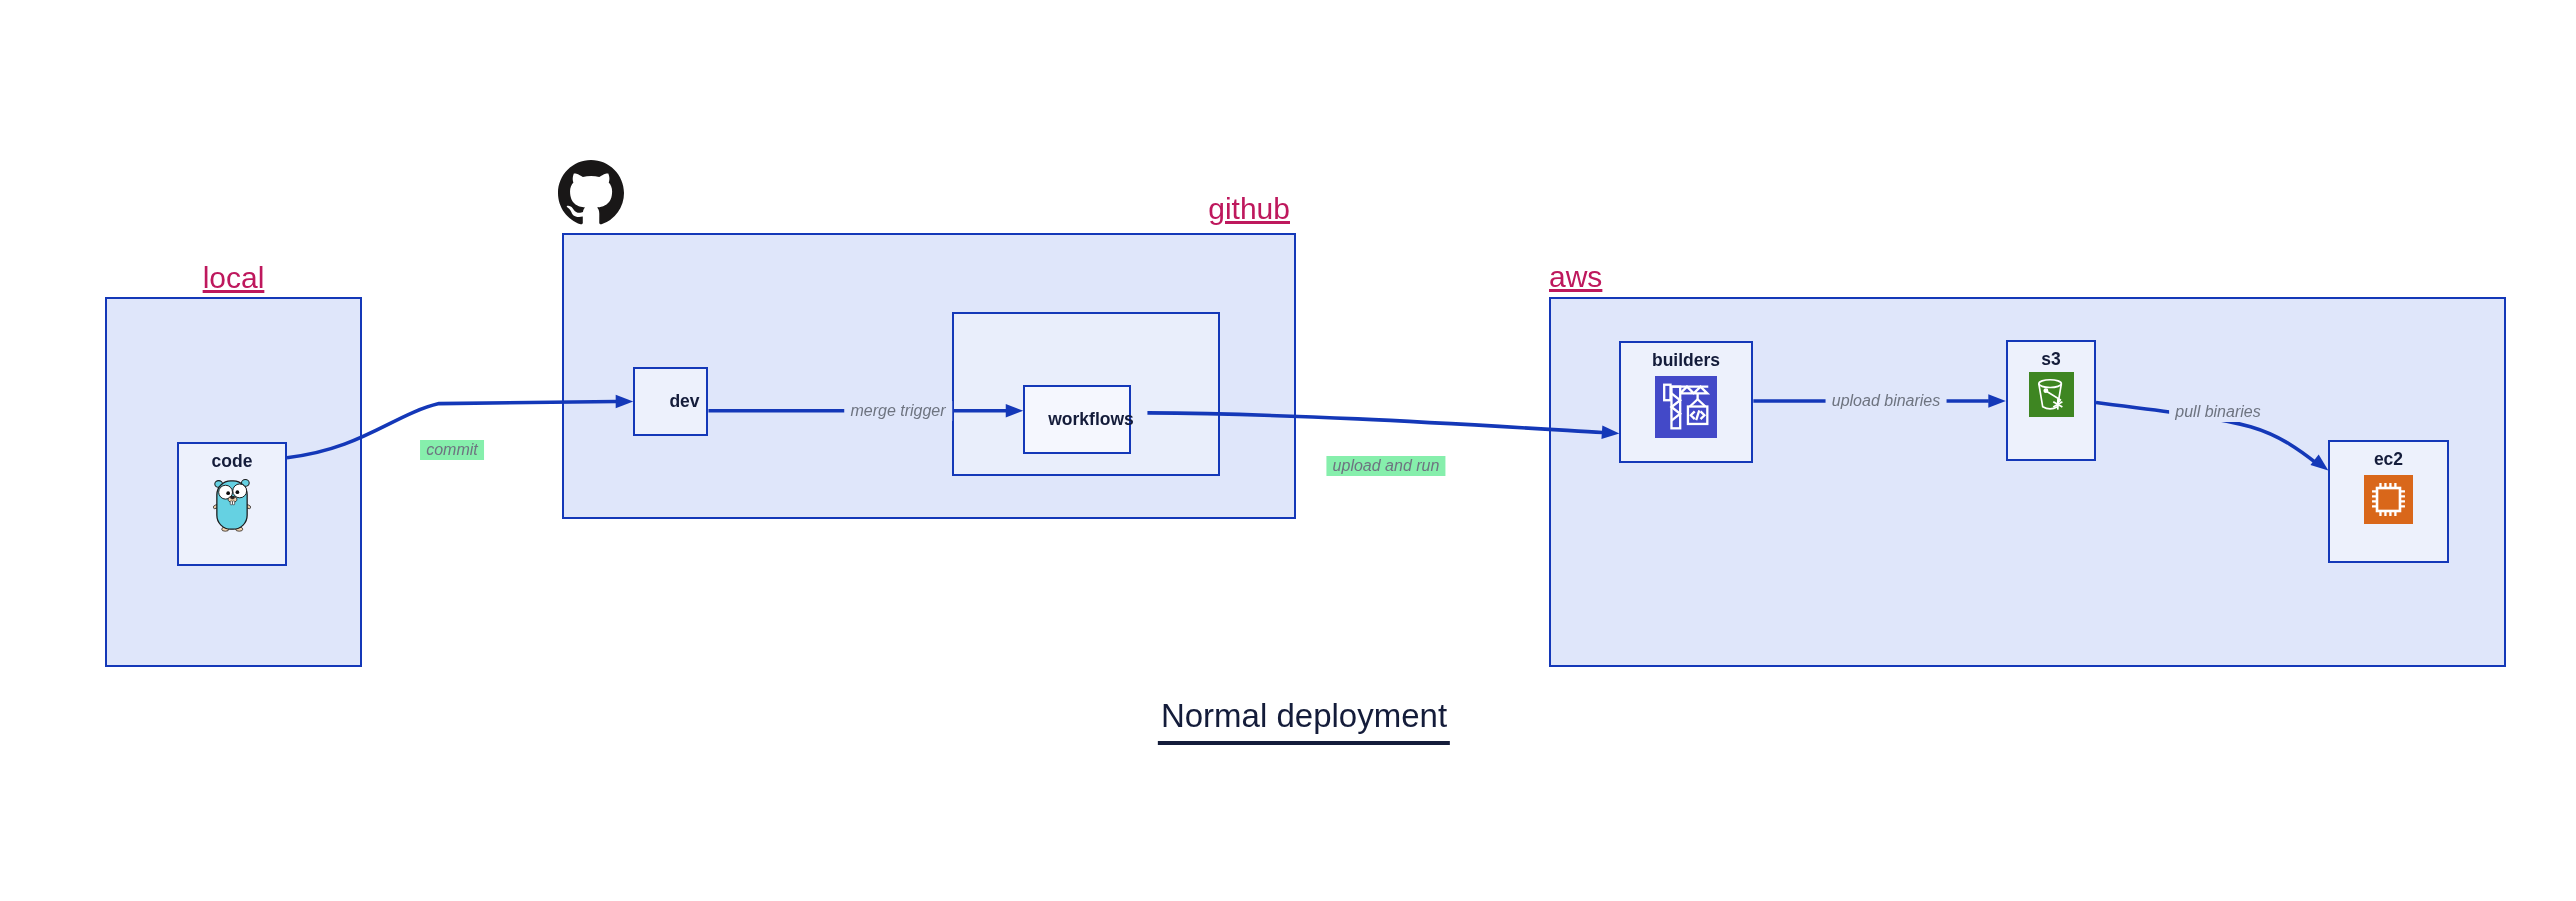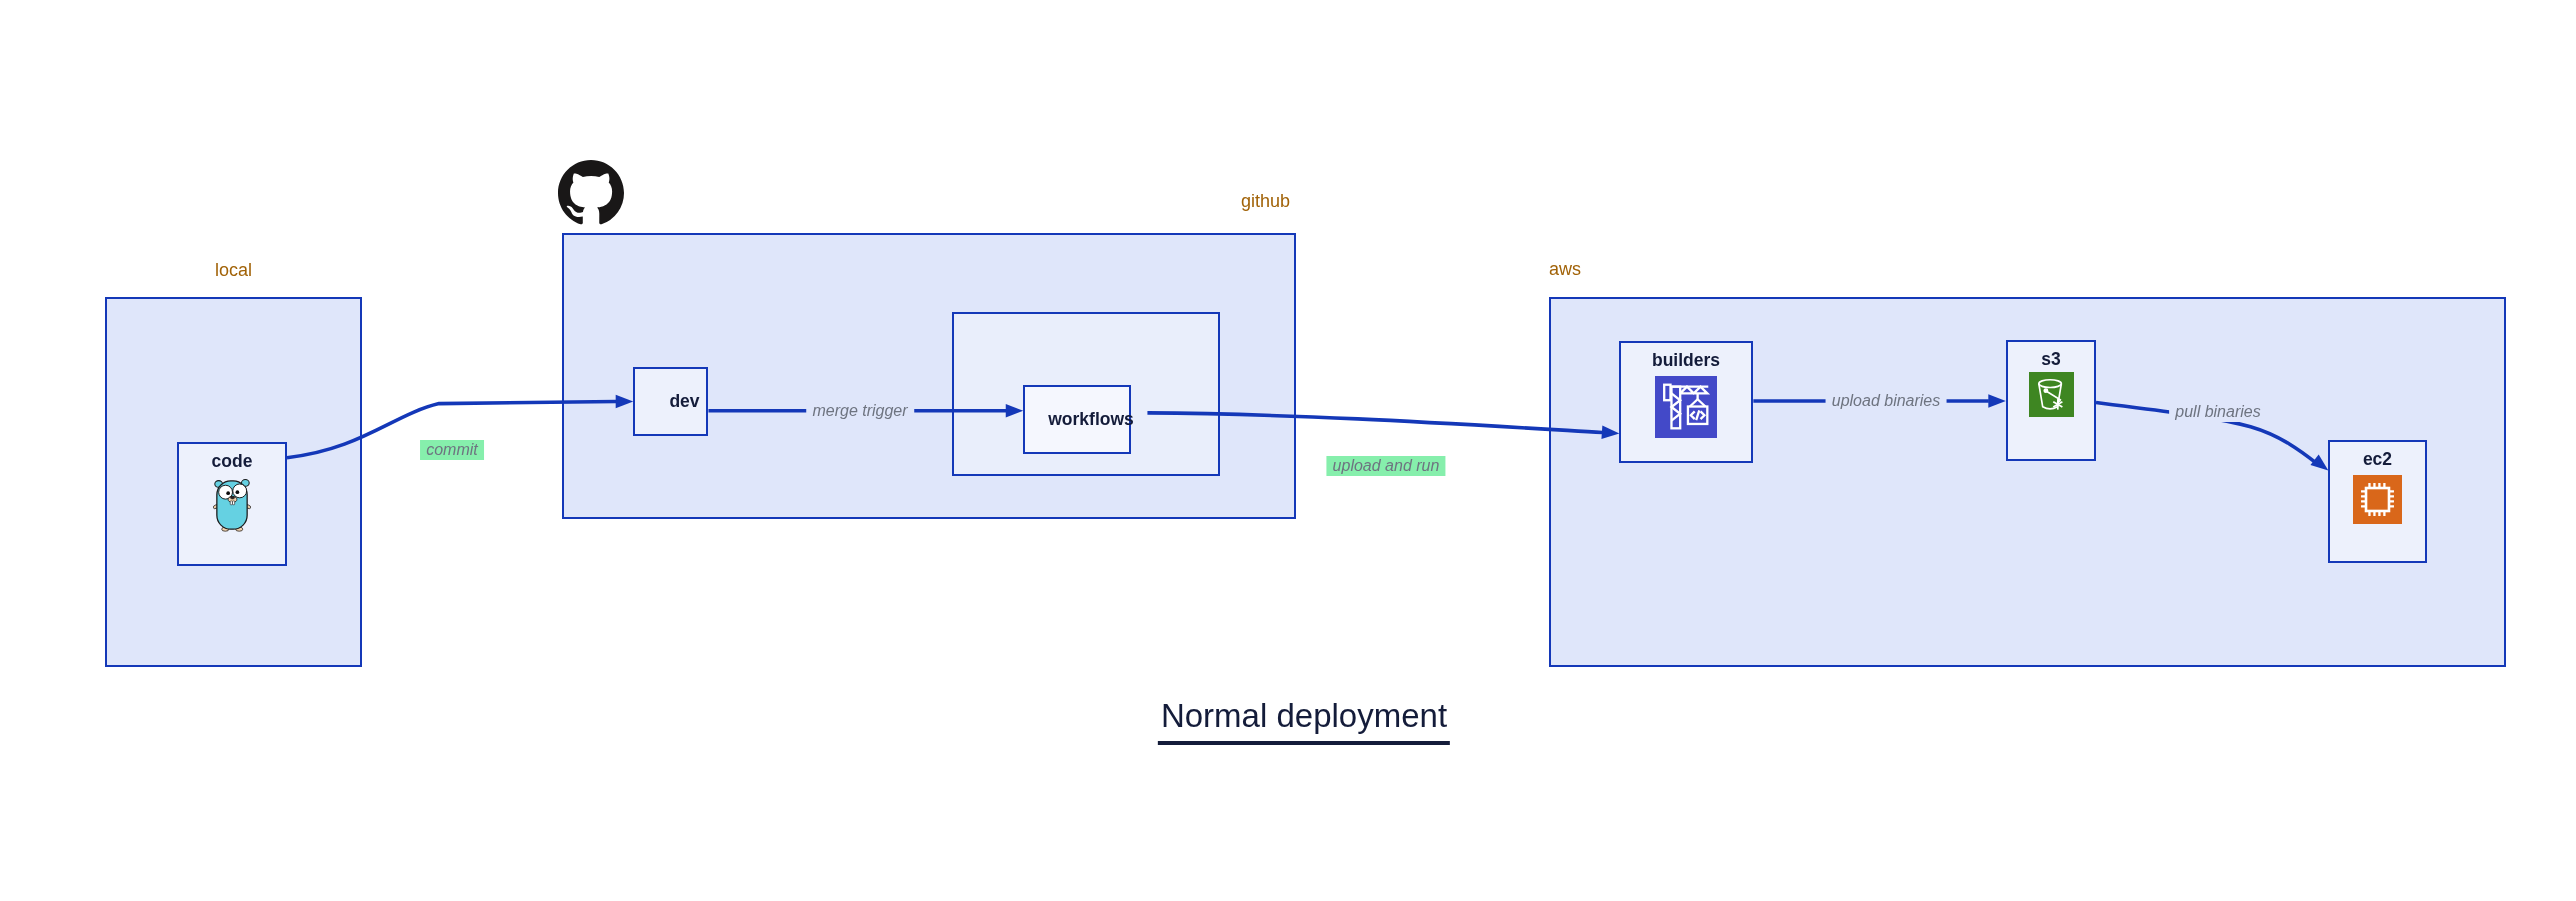--- a/index.html
+++ b/index.html
@@ -4,21 +4,21 @@
 <style>
   html,body{margin:0;padding:0;background:#ffffff;}
   .canvas{position:relative;width:2604px;height:902px;background:#ffffff;
           font-family:"Liberation Sans", sans-serif;overflow:hidden;}
   .box{position:absolute;box-sizing:border-box;border:2.6px solid #1438b8;}
   .box-outer{background:#dfe6fa;}
   .box-master{background:#e9eefb;}
   .box-node{background:#edf1fc;display:flex;flex-direction:column;align-items:center;}
   .box-node.centered{justify-content:center;padding-left:28px;}
   .box-workflows{background:#f5f7fe;}
-  .grp-label{position:absolute;font-size:18px;font-weight:500;color:#a16207;line-height:1.1;}
+  .grp-label{position:absolute;font-size:30px;font-weight:500;color:#be185d;line-height:1.1;text-decoration:underline;}
   .node-label{font-size:17.5px;font-weight:700;color:#141c3a;line-height:1.2;}
   .pad-top{padding-top:7.2px;}
   .icon-wrap{margin-top:5.2px;}
   .edge-label{position:absolute;transform:translate(-50%,-50%);font-style:italic;
               font-size:16px;color:#6e7480;padding:1px 6.2px;white-space:nowrap;z-index:5;}
   .bg-white{background:#86efac;margin-top:48px;}
   .bg-group{background:#dfe6fa;}
   .edges-svg{position:absolute;left:0;top:0;z-index:2;pointer-events:none;}
   .title{position:absolute;left:1304px;top:697px;transform:translateX(-50%);
          font-size:33px;font-weight:500;color:#141c3a;
@@ -57,21 +57,21 @@
     <g fill="#1438b8">
       <polygon points="0,0 -34,-13 -34,13" transform="translate(1229,779)"></polygon>
       <polygon points="0,0 -34,-13 -34,13" transform="translate(1986,797)"></polygon>
       <polygon points="0,0 -34,-13 -34,13" transform="translate(3143,841) rotate(4)"></polygon>
       <polygon points="0,0 -34,-13 -34,13" transform="translate(3893,778)"></polygon>
       <polygon points="0,0 -34,-13 -34,13" transform="translate(4519,913) rotate(38)"></polygon>
     </g>
   </svg>
 
   <div class="edge-label bg-white" style="left:452px;top:402px;">commit</div>
-  <div class="edge-label bg-group" style="left:860px;top:411px;text-align:center;">merge trigger</div>
+  <div class="edge-label bg-group" style="left:898px;top:411px;text-align:center;">merge trigger</div>
   <div class="edge-label bg-white" style="left:1386px;top:418px;">upload and run</div>
   <div class="edge-label bg-group" style="left:1886px;top:401px;">upload binaries</div>
   <div class="edge-label bg-group" style="left:2218px;top:412px;">pull binaries</div>
 
   <div class="box box-node pad-top" style="left:177px;top:442px;width:110px;height:124px;z-index:3;">
     <div class="node-label">code</div>
     <div class="icon-wrap">
       <svg width="38" height="55" viewBox="0 0 74 106">
         <ellipse cx="11" cy="13" rx="7.5" ry="6.5" fill="#65d1e2" stroke="#1c1c1c" stroke-width="2"></ellipse>
         <ellipse cx="63" cy="11" rx="7.5" ry="6.5" fill="#65d1e2" stroke="#1c1c1c" stroke-width="2"></ellipse>
@@ -133,21 +133,21 @@
           <circle cx="24" cy="26.5" r="2.3" fill="#ffffff"></circle>
           <path d="M26 28 L44.5 39.5 L43 42.5"></path>
           <path d="M41 38.5 L41 53.5"></path>
           <path d="M34.5 42.2 L47.5 49.8"></path>
           <path d="M47.5 42.2 L34.5 49.8"></path>
         </g>
       </svg>
     </div>
   </div>
 
-  <div class="box box-node pad-top" style="left:2328px;top:440px;width:99px;height:123px;z-index:3;">
+  <div class="box box-node pad-top" style="left:2328px;top:440px;width:121px;height:123px;z-index:3;">
     <div class="node-label">ec2</div>
     <div class="icon-wrap">
       <svg width="49" height="49" viewBox="0 0 64 64">
         <rect x="0" y="0" width="64" height="64" fill="#d9671a"></rect>
         <g stroke="#ffffff" stroke-width="3" fill="none">
           <rect x="17" y="17" width="30" height="30" stroke-width="3.4"></rect>
           <path d="M21.5 10.5 V17 M28 10.5 V17 M34.5 10.5 V17 M41 10.5 V17"></path>
           <path d="M21.5 47 V53.5 M28 47 V53.5 M34.5 47 V53.5 M41 47 V53.5"></path>
           <path d="M10.5 21.5 H17 M10.5 28 H17 M10.5 34.5 H17 M10.5 41 H17"></path>
           <path d="M47 21.5 H53.5 M47 28 H53.5 M47 34.5 H53.5 M47 41 H53.5"></path>

